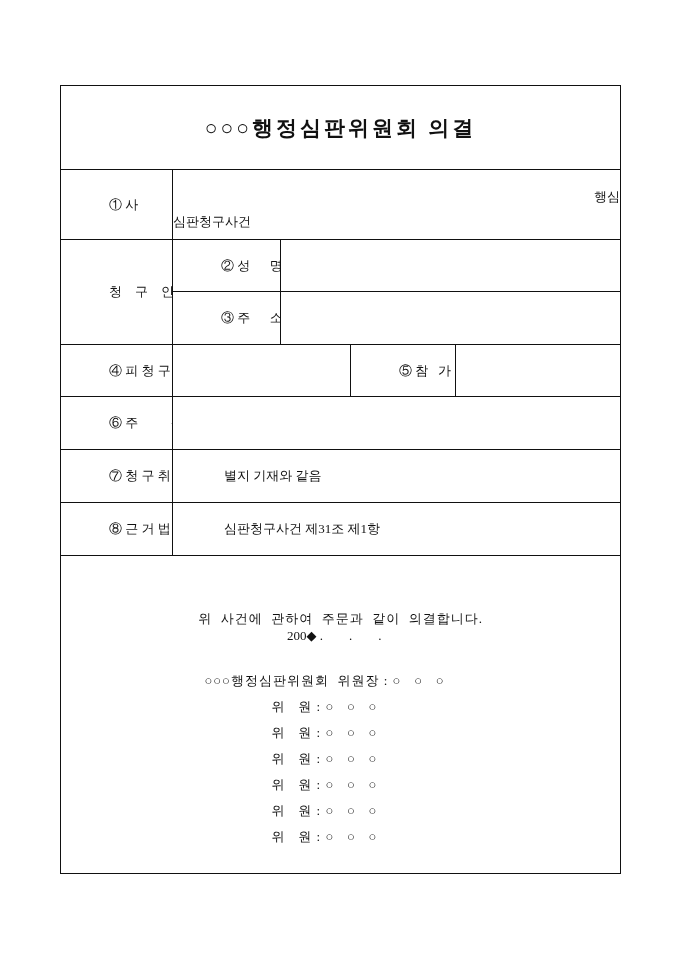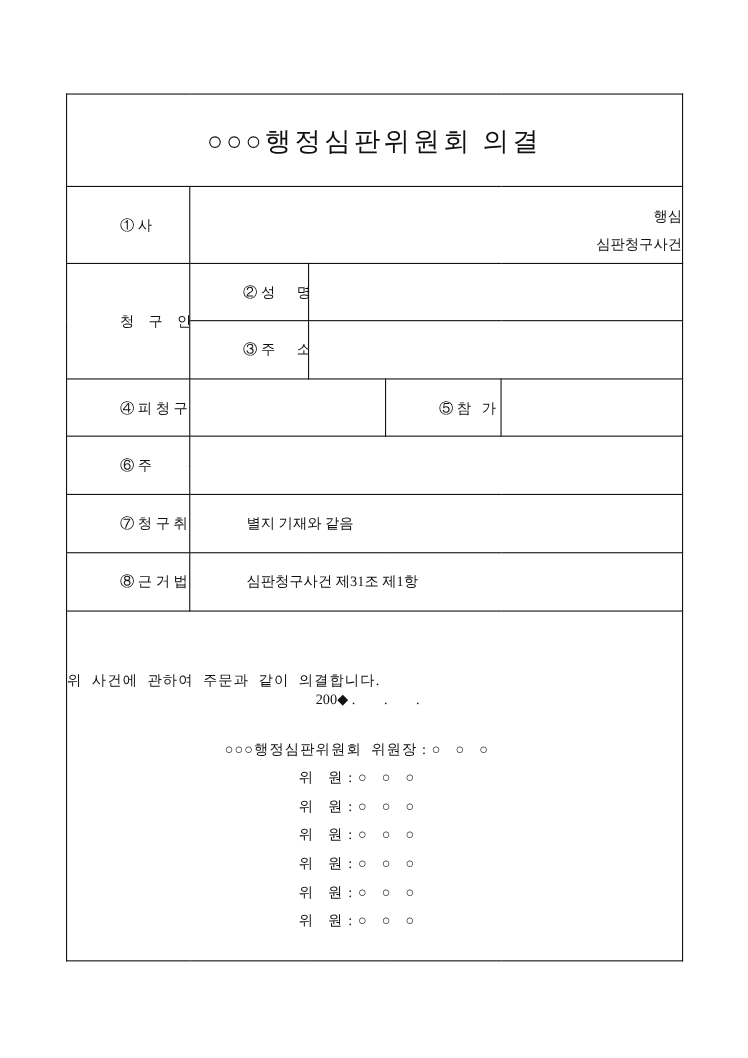--- a/index.html
+++ b/index.html
@@ -20,40 +20,41 @@
   }
   table.form td {
     border: 1px solid #111111;
     font-size: 13px;
     vertical-align: middle;
     overflow: hidden;
   }
 
   .title-cell { height: 84px; text-align: center; }
   .title {
-    font-size: 24px;
-    font-weight: normal;
+    font-size: 21px;
+    font-weight: bold;
     letter-spacing: 3px;
     white-space: pre;
   }
 
   .label-cell { padding-left: 9px; white-space: pre; }
   .value-cell { padding-left: 12px; white-space: pre; }
 
   .h70 { height: 70px; }
   .h52 { height: 52px; text-align: right; }
   .h53 { height: 53px; margin-left: 24px; }
 
   .case-cell { vertical-align: top; }
   .case-prefix { padding: 10px 0 0 12px; white-space: pre; text-align: right; }
-  .case-main { text-align: right; margin-top: 7px; white-space: pre; }
+  .case-main { text-align: left; margin-top: 7px; white-space: pre; }
 
   .footer-cell { height: 318px; vertical-align: top; }
   .statement {
     margin-top: 30px;
+    text-align: center;
     white-space: pre;
     letter-spacing: 1px;
   }
   .date {
     padding-left: 226px;
     white-space: pre;
   }
   .signatures {
     margin-top: 24px;
     text-align: center;

